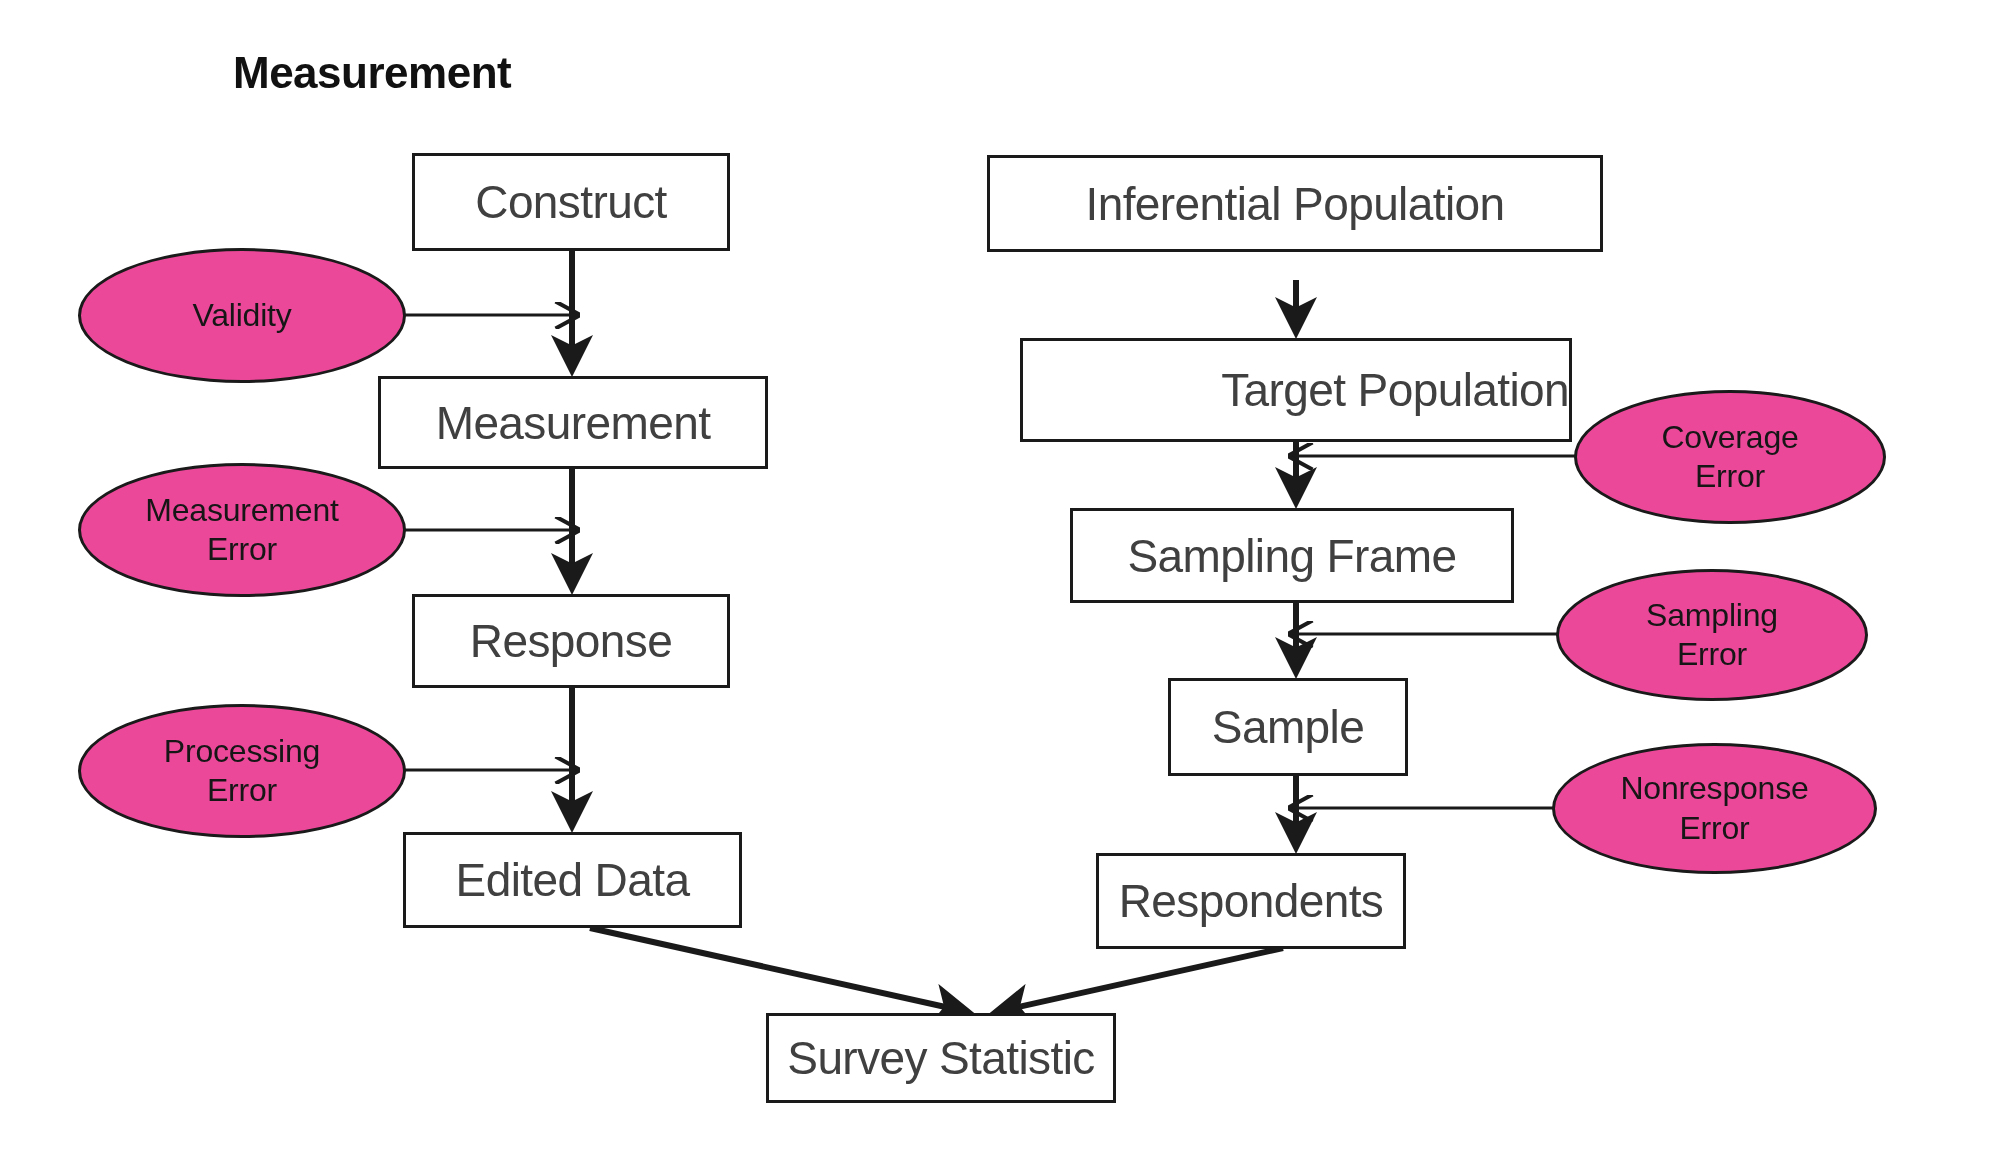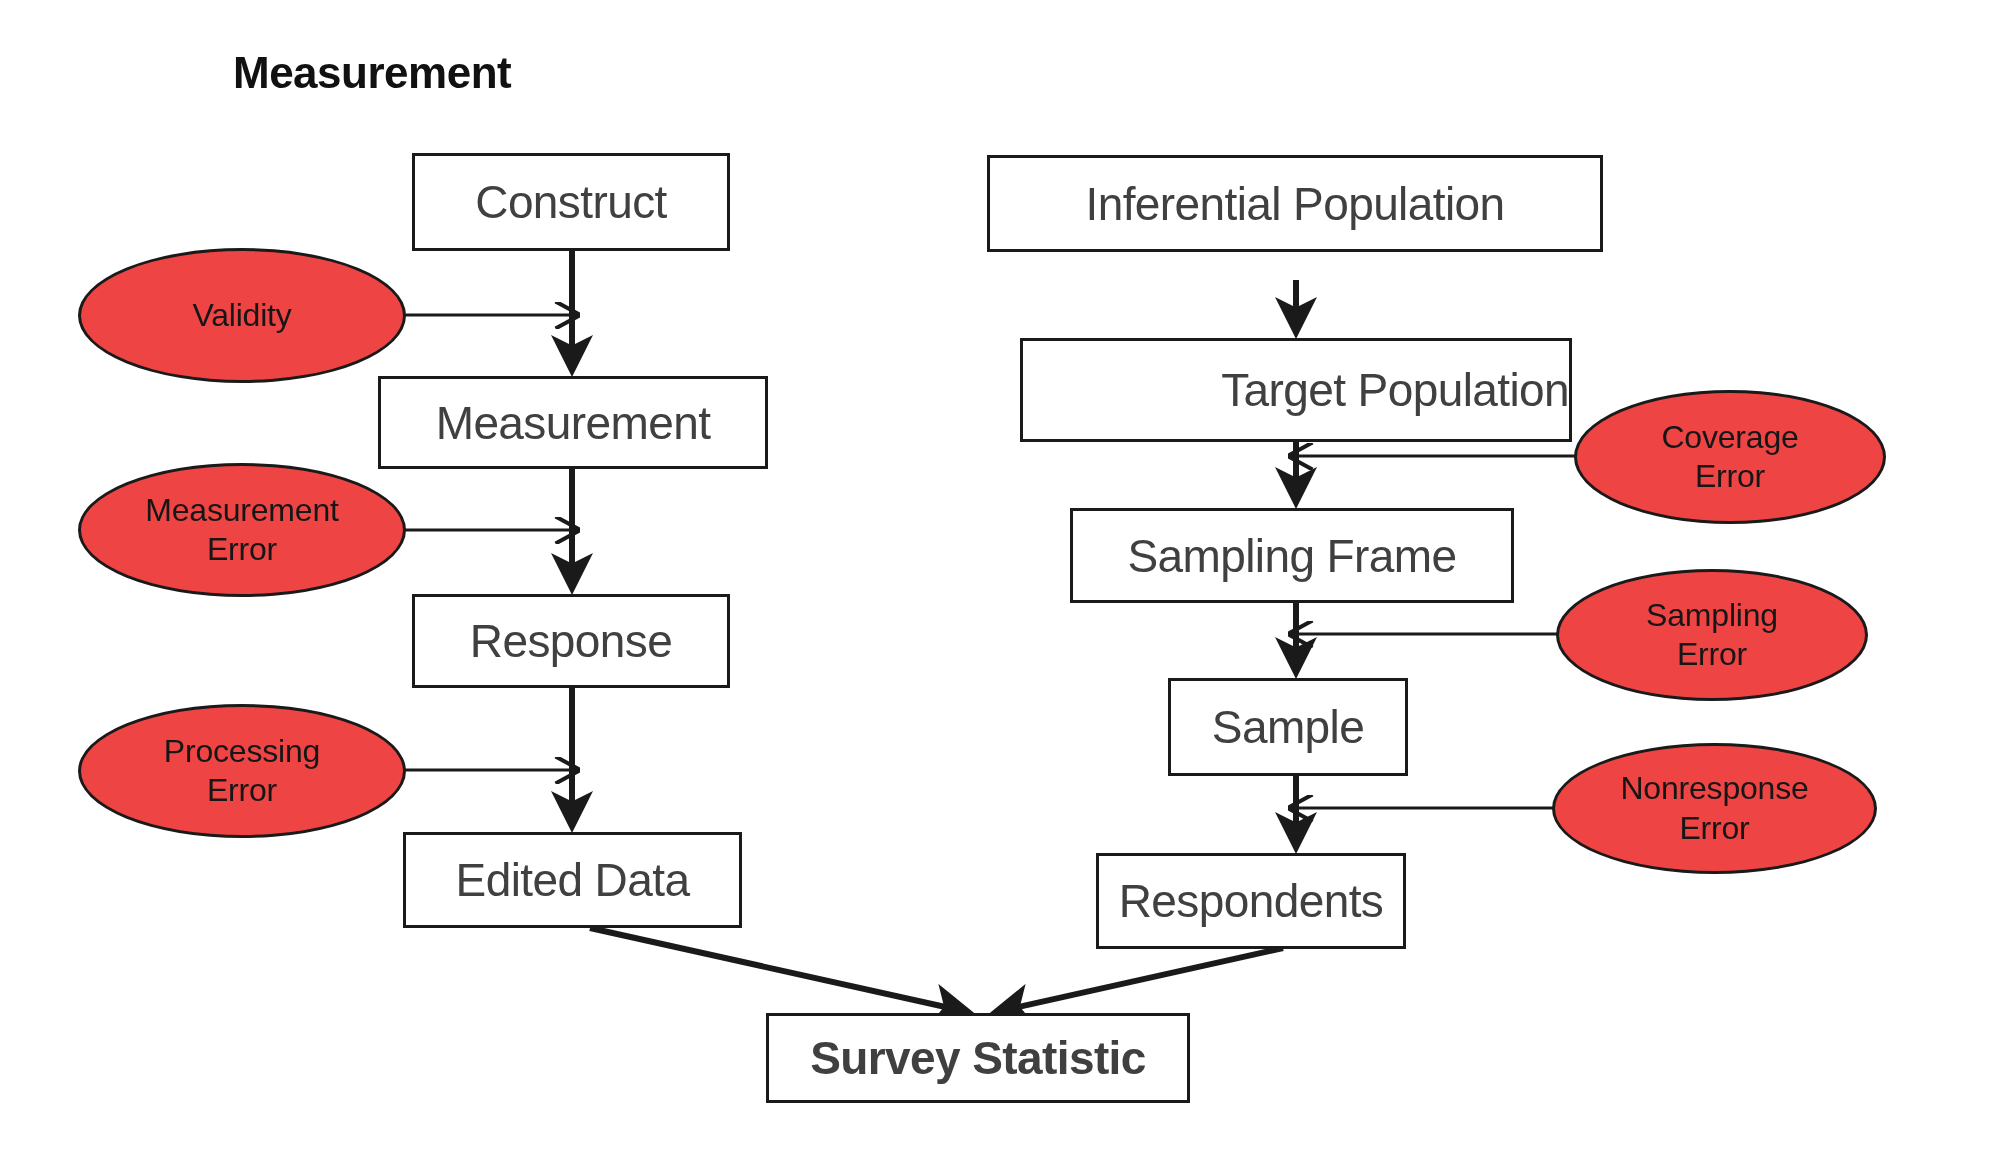--- a/index.html
+++ b/index.html
@@ -53,21 +53,21 @@
     white-space: nowrap;
     line-height: 1;
     letter-spacing: -0.6px;
     font-family: "Liberation Sans", sans-serif;
   }
   .node-ellipse {
     position: absolute;
     box-sizing: border-box;
     border: 3px solid #1a1a1a;
     border-radius: 50%;
-    background: #ef4444;
+    background: #ec4899;
     display: flex;
     align-items: center;
     justify-content: center;
     text-align: center;
     z-index: 3;
   }
   .node-ellipse .node-label {
     font-size: 32px;
     color: #161616;
     line-height: 1.22;
@@ -203,17 +203,17 @@
   <div class="node-ellipse" style="left:1556px; top:561px; width:312px; height:132px;">
     <span class="node-label">Sampling
 Error</span>
   </div>
 
   <div class="node-ellipse" style="left:1552px; top:735px; width:325px; height:131px;">
     <span class="node-label">Nonresponse
 Error</span>
   </div>
 
-  <div class="node-box" style="left:766px; top:1005px; width:424px; height:90px;font-weight:bold;">
+  <div class="node-box" style="left:766px; top:1005px; width:350px; height:90px;">
     <span class="node-label">Survey Statistic</span>
   </div>
 
 </div>
 
 </body></html>

